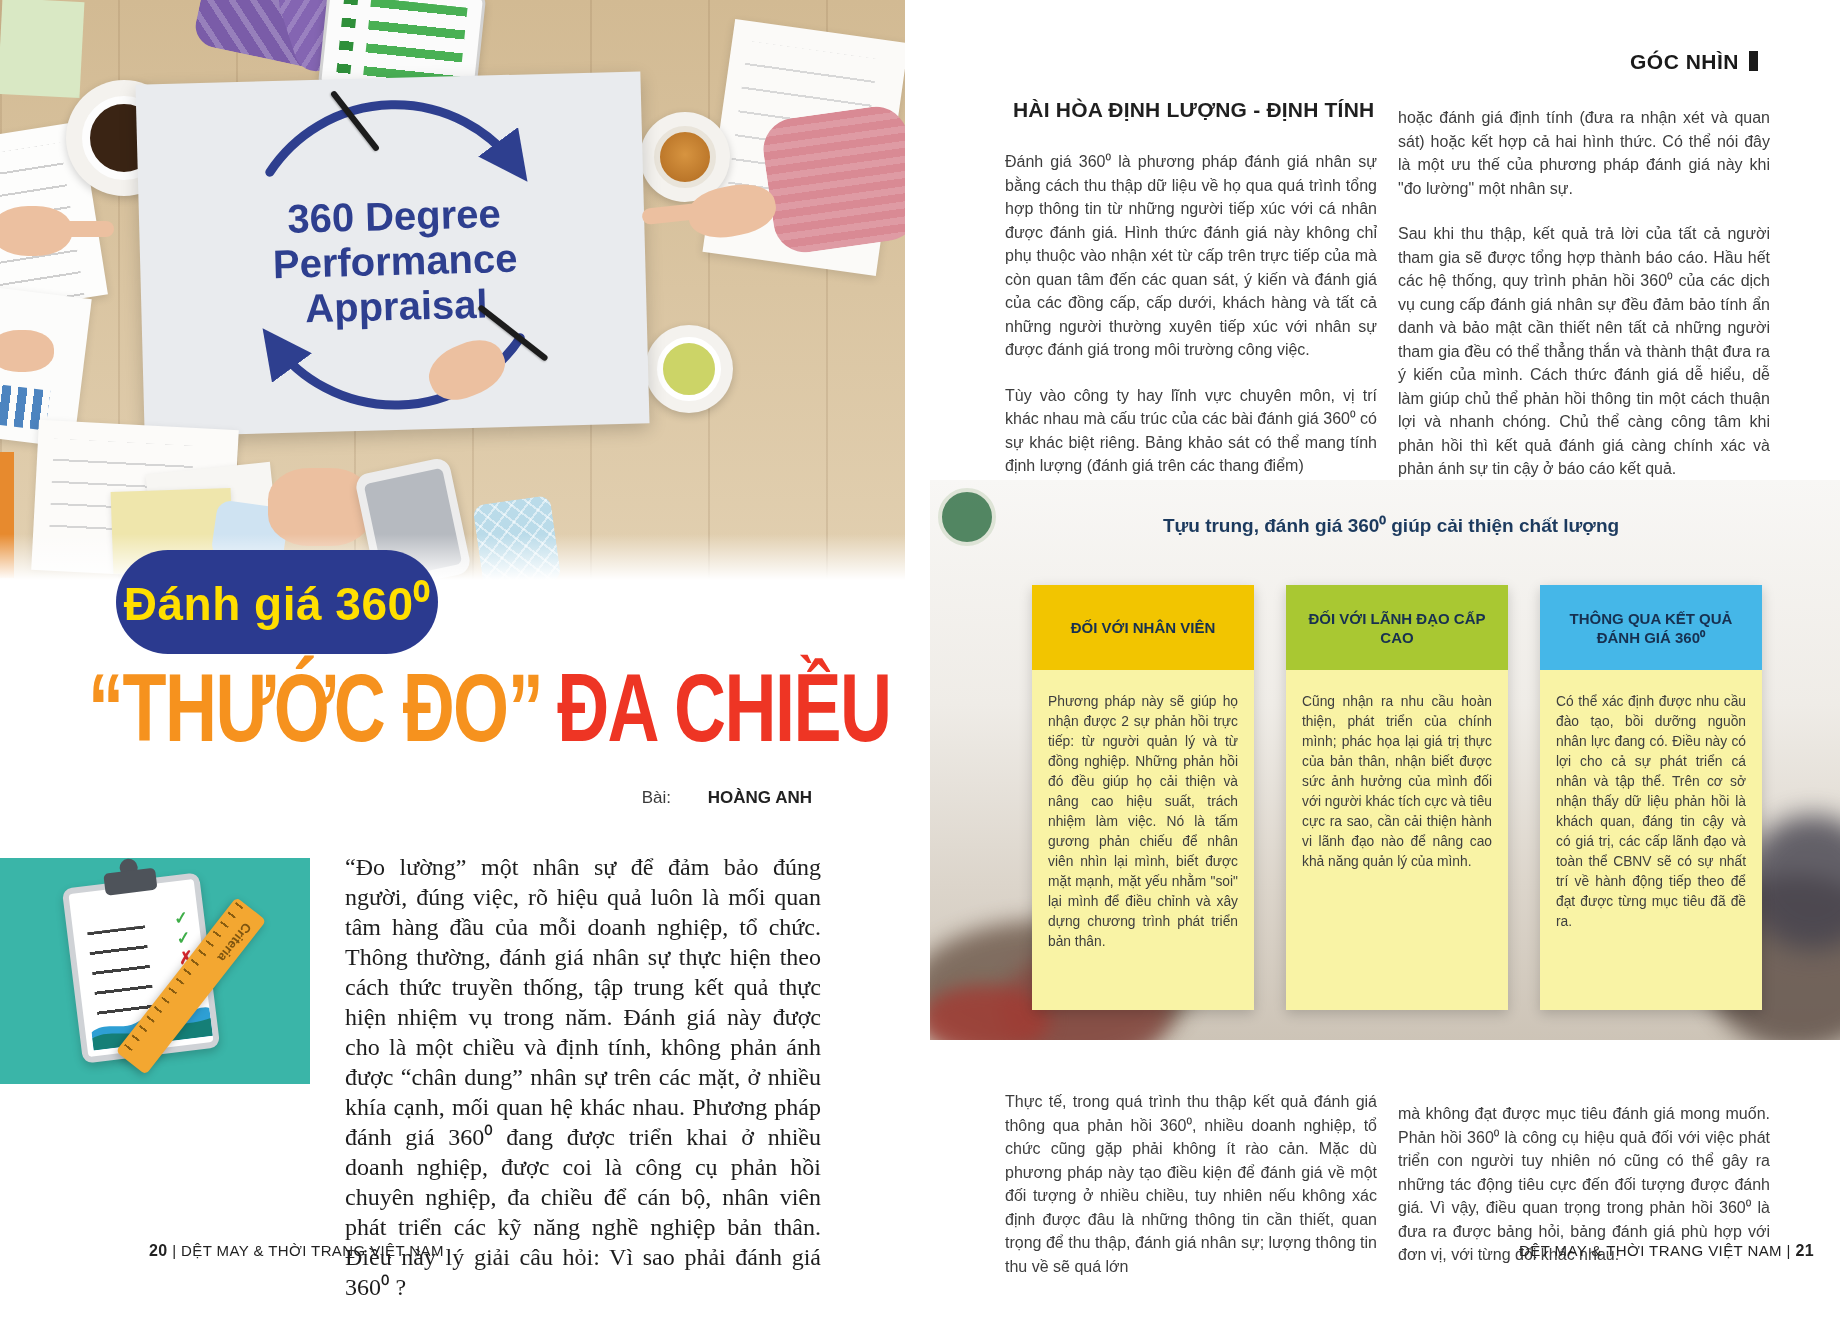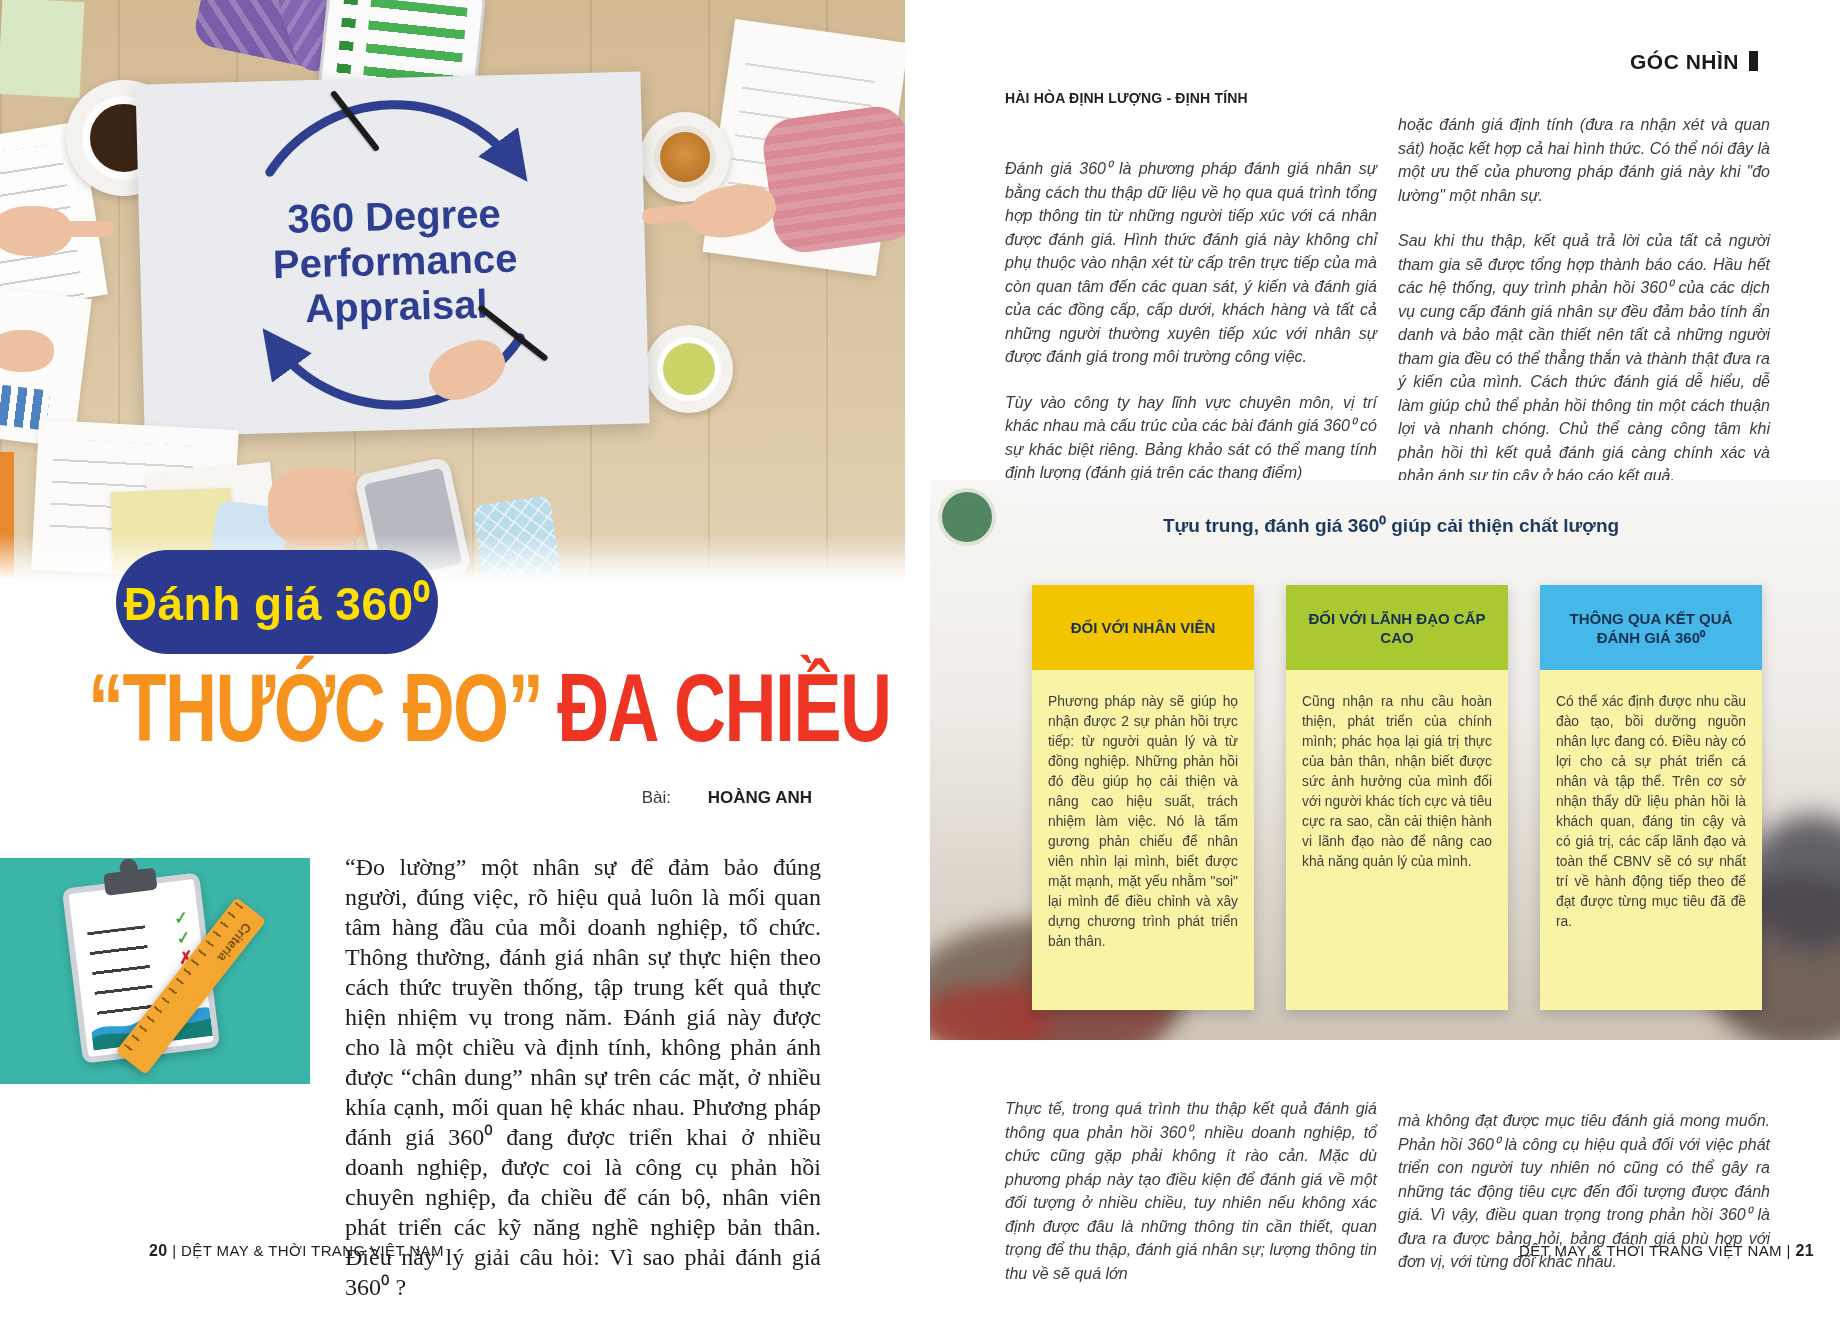--- a/index.html
+++ b/index.html
@@ -105,23 +105,23 @@
 
   
   .foot{position:absolute;top:1242px;font-size:15px;color:#222;letter-spacing:.4px;margin-left:46px;}
   .foot b{font-size:16px;}
   .foot-l{left:103px;}
   .foot-r{left:1400px;width:368px;text-align:right;}
 
   
   .section-tag{position:absolute;left:1500px;top:50px;width:258px;text-align:right;font-size:21px;font-weight:bold;color:#1a1a1a;letter-spacing:.5px;}
   .tag-bar{display:inline-block;width:9px;height:20px;background:#1a1a1a;margin-left:10px;vertical-align:-2px;}
-  .art-head{position:absolute;left:1005px;top:90px;width:380px;margin:0;font-size:14px;font-weight:bold;color:#1f1f1f;letter-spacing:.2px;}
+  .art-head{position:absolute;left:1005px;top:90px;width:380px;margin:8px;font-size:21px;font-weight:bold;color:#1f1f1f;letter-spacing:.2px;}
   .rcol{position:absolute;width:372px;font-size:16px;line-height:23.5px;text-align:justify;color:#3d3d3d;}
-  .rcol p{margin:15px 0 22px 0;font-style:italic;}
+  .rcol p{margin:8px 0 22px 0;}
   .col1{left:1005px;top:142px;}
   .col2{left:1398px;top:98px;}
   .bcol1{left:1005px;top:1082px;}
   .bcol2{left:1398px;top:1094px;}
 
   
   .feature{position:absolute;left:930px;top:480px;width:910px;height:560px;overflow:hidden;
            background:linear-gradient(180deg,#f8f7f5 0%,#efece7 40%,#dcd5cb 72%,#cdc4b7 100%);padding-left:12px;}
   .blob{position:absolute;border-radius:50%;opacity:.8;}
   .b1{left:-20px;top:440px;width:280px;height:140px;background:#6b5648;filter:blur(11px);}

